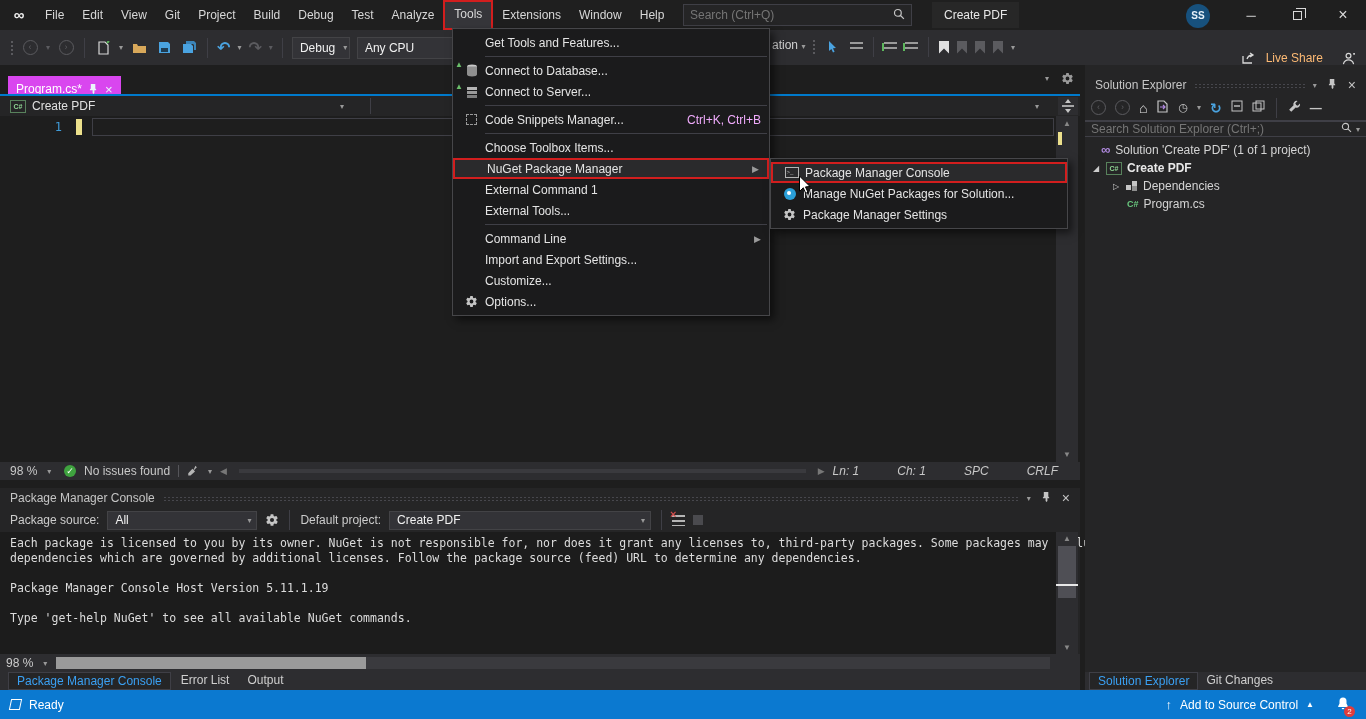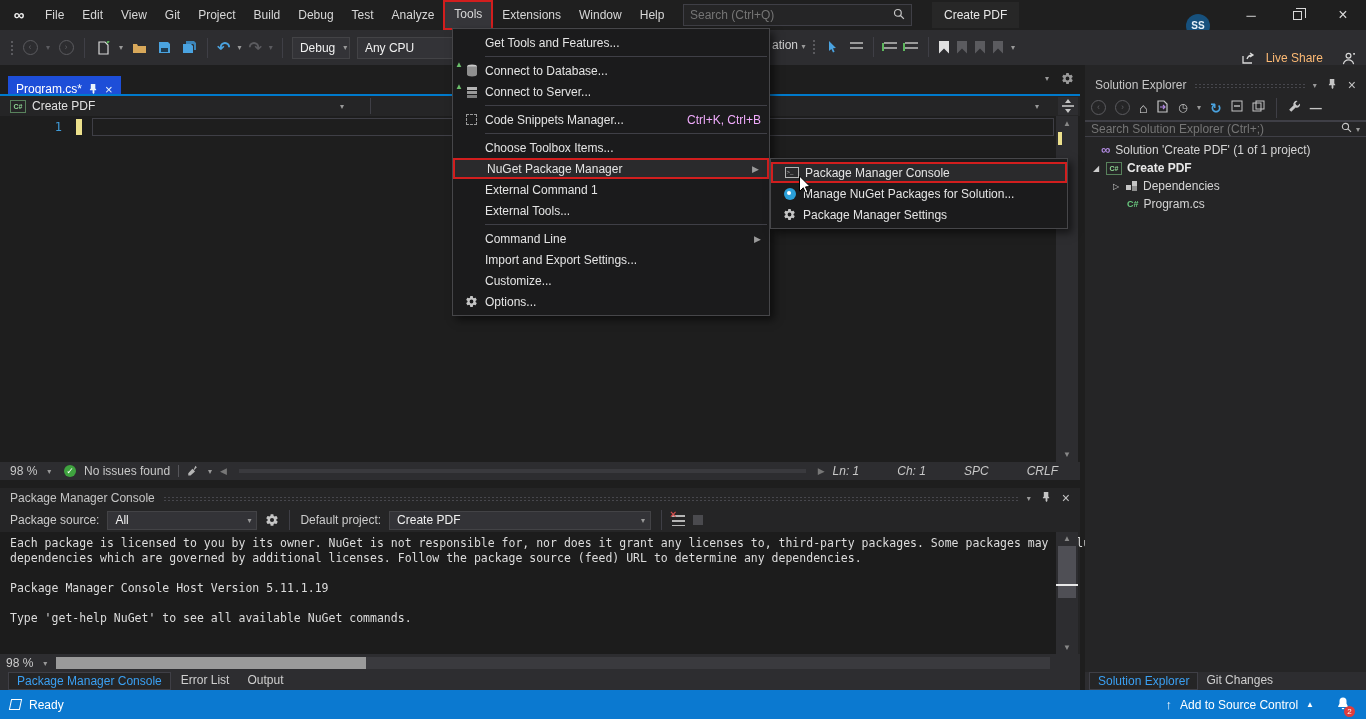--- a/index.html
+++ b/index.html
@@ -8,21 +8,21 @@
 
   
   #titlebar { position:absolute; top:0; left:0; width:1366px; height:30px; background:#1f1f1f; }
   .tb-menus { position:absolute; left:36px; top:0; height:30px; display:flex; align-items:stretch; }
   .tb-menu { padding:0 9px; line-height:30px; color:#d8d8d8; cursor:default; }
   .tb-menu.open-red { border:2px solid #d21e1e; background:#36363a; line-height:25px; }
   #vs-logo { position:absolute; left:8px; top:4px; width:22px; height:22px; background:#1f1f1f; color:#f0f0f0; font-weight:bold; font-size:15px; text-align:center; line-height:22px; }
   #tb-search { position:absolute; left:683px; top:4px; width:229px; height:22px; background:#252526; border:1px solid #3f3f46; display:flex; align-items:center; }
   #tb-search input { flex:1; background:transparent; border:0; outline:0; color:#9a9a9a; font-family:inherit; font-size:12px; padding:0 6px; }
   #tb-doc-title { position:absolute; left:932px; top:2px; height:26px; line-height:26px; padding:0 12px; background:#272727; color:#e8e8e8; }
-  #tb-avatar { position:absolute; left:1186px; top:14px; width:24px; height:24px; border-radius:50%; background:#17517d; color:#e8f2fa; font-size:10px; font-weight:bold; text-align:center; line-height:24px; }
+  #tb-avatar { position:absolute; left:1186px; top:4px; width:24px; height:24px; border-radius:50%; background:#17517d; color:#e8f2fa; font-size:10px; font-weight:bold; text-align:center; line-height:24px; }
   .win-btns { position:absolute; right:0; top:0; height:30px; display:flex; }
   .win-btn { width:46px; height:30px; display:flex; align-items:center; justify-content:center; color:#d8d8d8; font-size:13px; }
   .restore-glyph { position:relative; width:9px; height:9px; border:1px solid #d8d8d8; }
   .restore-glyph::before { content:""; position:absolute; left:2px; top:-4px; width:9px; height:9px; border:1px solid #d8d8d8; border-left:0; border-bottom:0; }
 
   
   #toolbar { position:absolute; top:30px; left:0; width:1366px; height:35px; background:#2d2d30; display:flex; align-items:center; padding-left:10px; gap:7px; }
   .grip { width:4px; height:16px; background-image:radial-gradient(#5a5a5e 1px, transparent 1px); background-size:4px 4px; }
   .tbtn { display:flex; align-items:center; justify-content:center; width:18px; height:20px; }
   .nav-circle { width:15px; height:15px; border:1px solid #5b5b5f; border-radius:50%; color:#5b5b5f; font-size:9px; line-height:13px; text-align:center; }
@@ -37,21 +37,21 @@
   .lines-ic.green { box-shadow:-3px 0 0 -1px #5db85d; }
   .bookmark { width:10px; height:13px; background:#e0e0e0; clip-path:polygon(0 0,100% 0,100% 100%,50% 62%,0 100%); }
   .bookmark.dis { background:#5b5b5f; }
   #tb-clipped { position:absolute; left:772px; top:8px; color:#d0d0d0; }
   #tb-mid-icons { position:absolute; left:812px; top:7px; display:flex; align-items:center; gap:8px; }
   #tb-right { position:absolute; right:10px; top:0; height:35px; display:flex; align-items:flex-end; gap:10px; color:#fdba74; }
 
   
   #editor-group { position:absolute; left:0; top:65px; width:1080px; height:415px; background:#1e1e1e; }
   #tabstrip { position:absolute; left:0; top:3px; width:100%; height:26px; }
-  #doc-tab { position:absolute; left:8px; top:8px; height:26px; background:#1d4ed8; color:#ffffff; display:flex; align-items:center; padding:2px 8px; gap:7px; }
+  #doc-tab { position:absolute; left:8px; top:8px; height:26px; background:#d946ef; color:#ffffff; display:flex; align-items:center; padding:2px 8px; gap:7px; }
   .tab-ic { color:#eaf4fb; font-size:10px; }
   #docwell-ctrl { position:absolute; right:6px; top:4px; display:flex; gap:12px; align-items:center; color:#999; }
   #tab-underline { position:absolute; left:0; top:29px; width:100%; height:2px; background:#007acc; }
   #breadcrumb { position:absolute; left:0; top:31px; width:100%; height:20px; background:#252526; display:flex; align-items:center; }
   .cschip { width:16px; height:13px; border:1px solid #58825c; color:#8fd694; background:#252526; font-size:7px; font-weight:bold; text-align:center; line-height:11px; margin:0 6px 0 10px; }
   #bc-divider { position:absolute; left:370px; top:2px; height:16px; width:1px; background:#3f3f46; }
   #bc-caret1 { position:absolute; left:340px; top:6px; }
   #bc-caret2 { position:absolute; left:1035px; top:6px; }
   #split-ic { position:absolute; right:2px; top:1px; width:20px; height:18px; display:flex; align-items:center; justify-content:center; background:#2d2d30; }
   #editor-body { position:absolute; left:0; top:51px; width:1056px; height:346px; background:#1e1e1e; }

